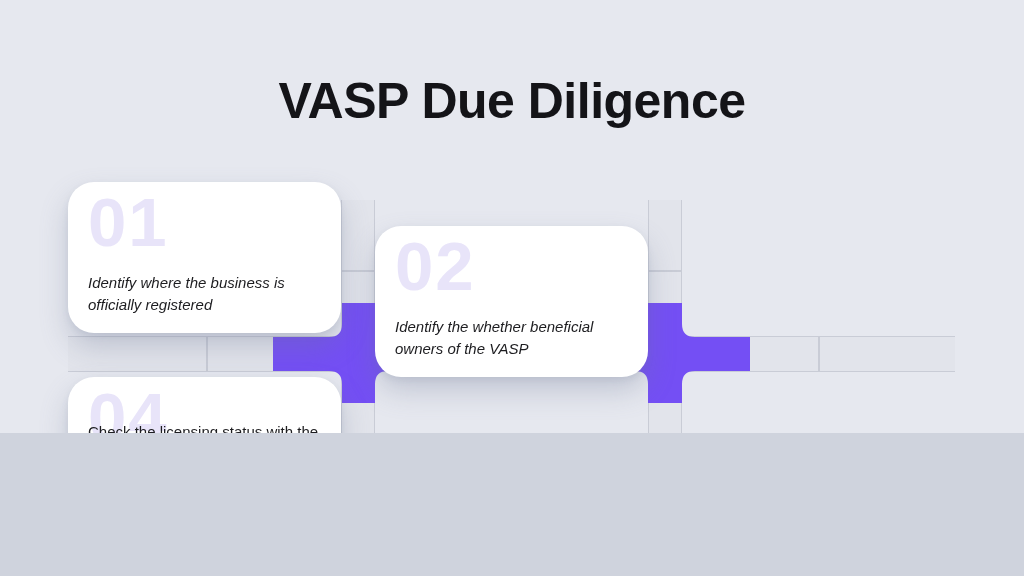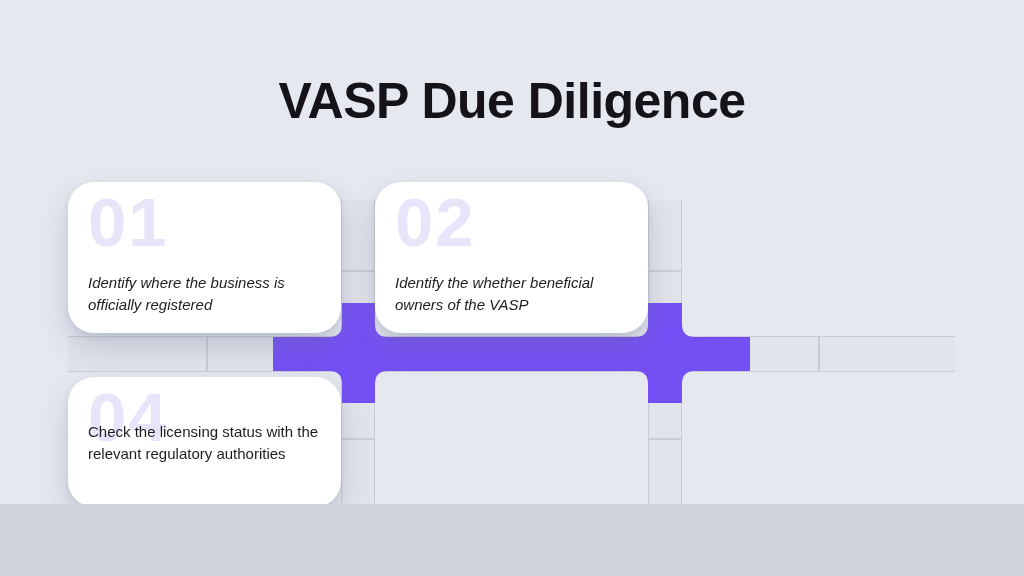--- a/index.html
+++ b/index.html
@@ -2,21 +2,21 @@
 <html style="--background: #e6e8ef; --card: #ffffff; --accent: #744ff4; --number: #e8e4f9; --text: #1d1d20; --title-color: #141418; --track-fill: #e2e4eb; --track-border: #c9ccd6;"><head>
 <meta charset="utf-8">
 <style>
   :root{
     --background:#e6e8ef; --card:#ffffff; --accent:#744ff4; --number:#e8e4f9;
     --text:#1d1d20; --title-color:#141418; --track-fill:#e2e4eb; --track-border:#c9ccd6;
   }
   html,body{margin:0;padding:0;}
   body{background:#cfd3dd;font-family:"Liberation Sans", sans-serif;}
   .stage{
-    position:relative;width:1024px;height:504px;overflow:hidden;
+    position:relative;width:1024px;height:433px;overflow:hidden;
     background:var(--background);
   }
   .title{
     position:absolute;left:0;top:76px;width:1024px;text-align:center;
     font-size:50px;line-height:1;font-weight:800;letter-spacing:-0.5px;
     color:var(--title-color);
   }
   
   .h-track{
     position:absolute;left:68px;top:336px;width:887px;height:36px;
@@ -42,21 +42,21 @@
   .connector path{fill:var(--accent);}
   
   .card{
     position:absolute;width:273px;background:var(--card);border-radius:26px;
     overflow:hidden;
     box-shadow:0 14px 28px rgba(110,120,150,.30), 0 3px 6px rgba(110,120,150,.12);
   }
   .card.row1{top:182px;height:151px;}
   .card.row2{top:377px;height:130px;}
   .card.c1,.card.c4{left:68px;}
-  .card.c2,.card.c5{left:375px;}
+  .card.c2,.card.c5{left:375px;margin-top:44px;}
   .card.c3,.card.c6{left:682px;}
   .num{
     position:absolute;top:6px;left:20px;
     font-size:69px;line-height:1;font-weight:800;letter-spacing:2px;
     color:var(--number);
   }
   .txt{
     position:absolute;left:20px;right:20px;
     font-size:15px;line-height:1.47;font-weight:500;color:var(--text);
   }

